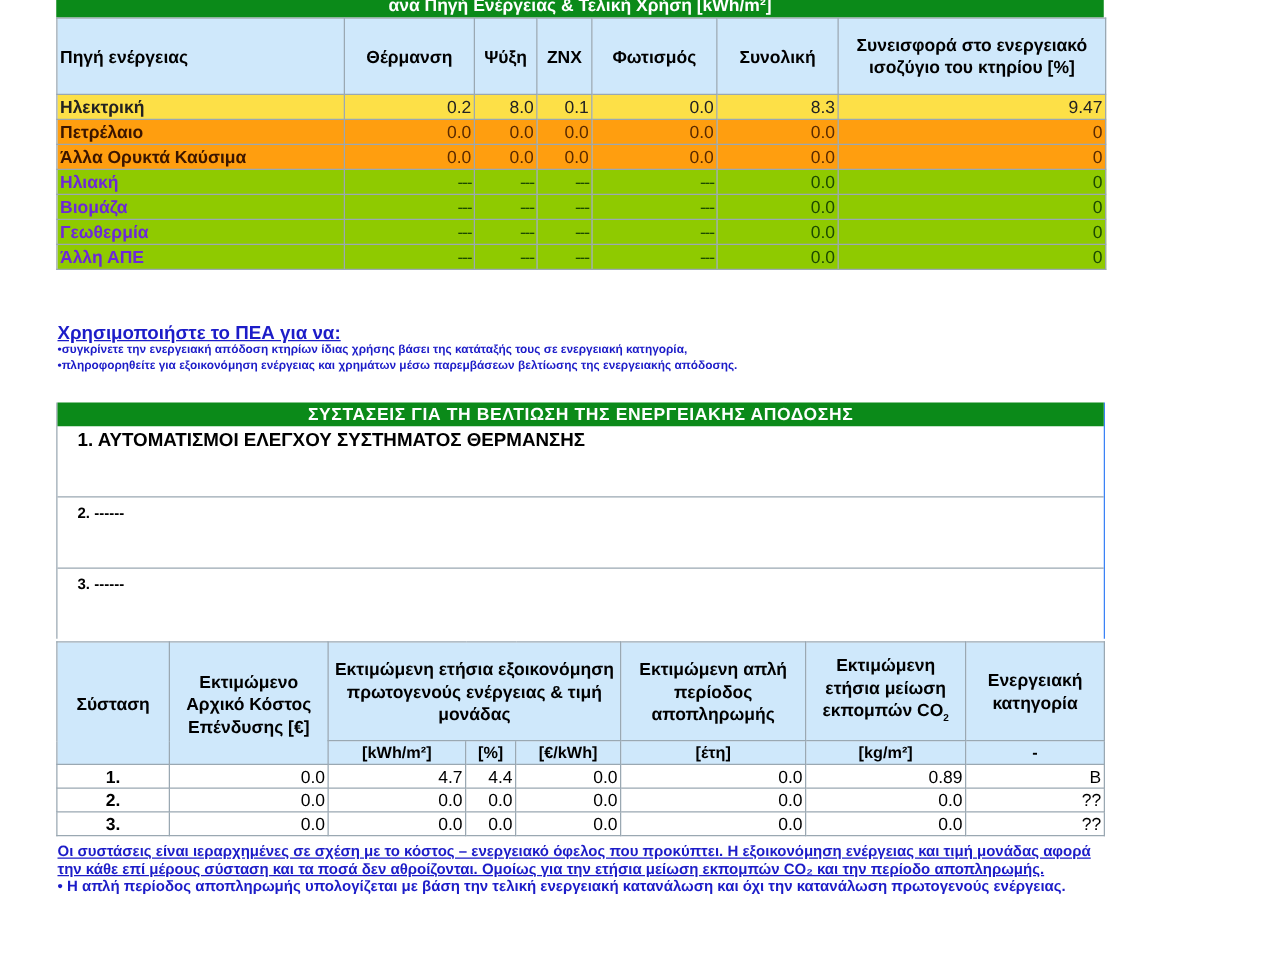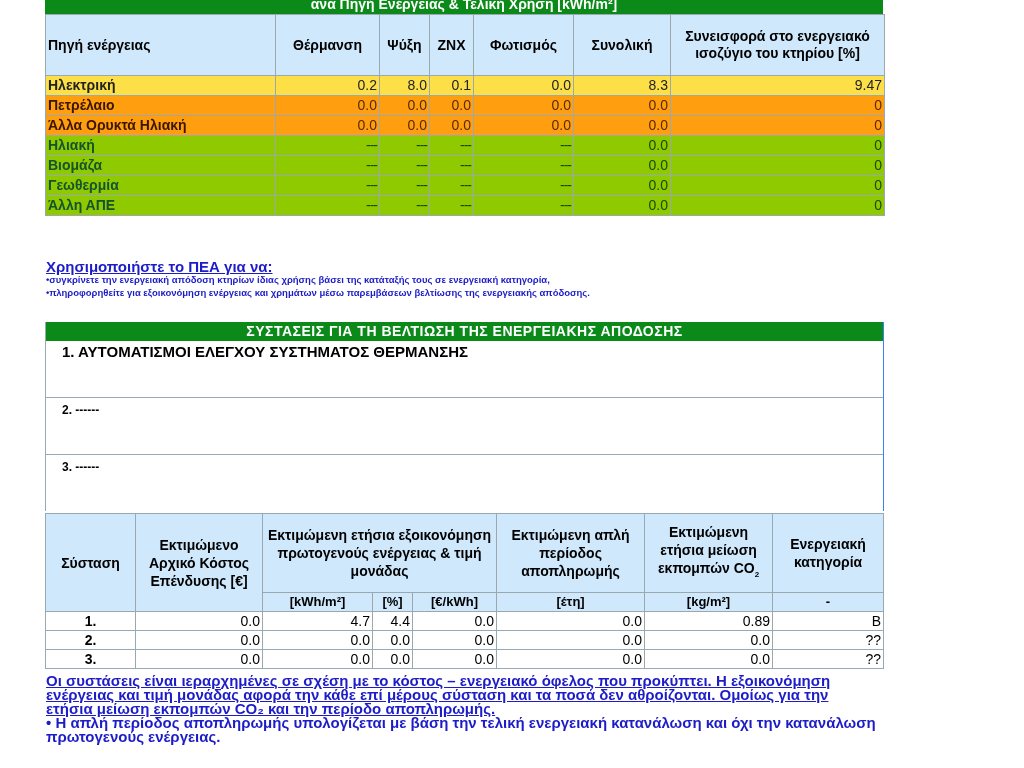--- a/index.html
+++ b/index.html
@@ -15,21 +15,21 @@
 
     #tbl1 { position: absolute; left: 45px; top: 14px; width: 839px; }
     #tbl1 th { background: #cfe8fb; height: 60px; text-align: center; font-weight: bold; line-height: 17px; }
     #tbl1 th.src { text-align: left; }
     #tbl1 td { height: 19px; line-height: 19px; text-align: right; font-weight: normal; }
     #tbl1 td.name { text-align: left; font-weight: bold; }
     tr.yellow td { background: #fde047; color: #222; }
     tr.orange td { background: #ff9e0f; color: #5a2a00; }
     tr.orange td.name { color: #3a1500; }
     tr.green td { background: #8fca00; color: #1c4a00; }
-    tr.green td.name { color: #14532d; }
+    tr.green td.name { color: #6d28d9; }
     tr.total td { background: #cfe8fb; color: #000; }
     td.dash { color: #4a6a10; letter-spacing: -1px; }
 
     .notes1 { position: absolute; left: 46px; top: 260px; color: #1c1cc8; font-size: 9.5px; font-weight: bold; line-height: 13px; }
     .notes1 .head { text-decoration: underline; font-size: 15px; }
 
     .rec-box { position: absolute; left: 45px; top: 322px; width: 837px; border-left: 1px solid #9aa8b2; border-right: 1px solid #3b82f6; }
     .rec-banner { background: #0b8a19; color: #fff; font-weight: bold; font-size: 14px; text-align: center; height: 19px; line-height: 19px; letter-spacing: 0.5px; }
     .rec-item { height: 56px; border-bottom: 1px solid #9aa8b2; padding-left: 16px; font-weight: bold; font-size: 14px; line-height: 22px; }
     .rec-item.first { height: 56px; }
@@ -37,21 +37,21 @@
     .rec-item .dashes { font-size: 12px; }
 
     #tbl2 { position: absolute; left: 45px; top: 513px; width: 838px; }
     #tbl2 th { background: #cfe8fb; font-weight: bold; text-align: center; line-height: 18px; }
     #tbl2 th.big { height: 78px; }
     #tbl2 th.unit { height: 18px; font-size: 13px; text-align: center; }
     #tbl2 td { height: 18px; line-height: 18px; text-align: right; font-weight: normal; }
     #tbl2 td.num { text-align: center; font-weight: bold; }
     sub { font-size: 8px; }
 
-    .notes2 { position: absolute; left: 46px; top: 674px; color: #1c1cc8; font-size: 15px; font-weight: bold; line-height: 14px; width: 830px; }
+    .notes2 { position: absolute; left: 46px; top: 674px; color: #1c1cc8; font-size: 12px; font-weight: bold; line-height: 14px; width: 830px; }
     .notes2 .u { text-decoration: underline; }
   </style>
 </head>
 <body>
 
 <div class="t1-banner">ανα Πηγή Ενέργειας &amp; Τελική Χρήση [kWh/m²]</div>
 
 <table id="tbl1">
   <colgroup>
     <col style="width:230px">
@@ -86,21 +86,21 @@
       <tr class="orange">
         <td class="name">Πετρέλαιο</td>
         <td>0.0</td>
         <td>0.0</td>
         <td>0.0</td>
         <td>0.0</td>
         <td>0.0</td>
         <td>0</td>
       </tr>
       <tr class="orange">
-        <td class="name">Άλλα Ορυκτά Ηλιακή</td>
+        <td class="name">Άλλα Ορυκτά Καύσιμα</td>
         <td>0.0</td>
         <td>0.0</td>
         <td>0.0</td>
         <td>0.0</td>
         <td>0.0</td>
         <td>0</td>
       </tr>
       <tr class="green">
         <td class="name">Ηλιακή</td>
         <td class="dash">---</td>

